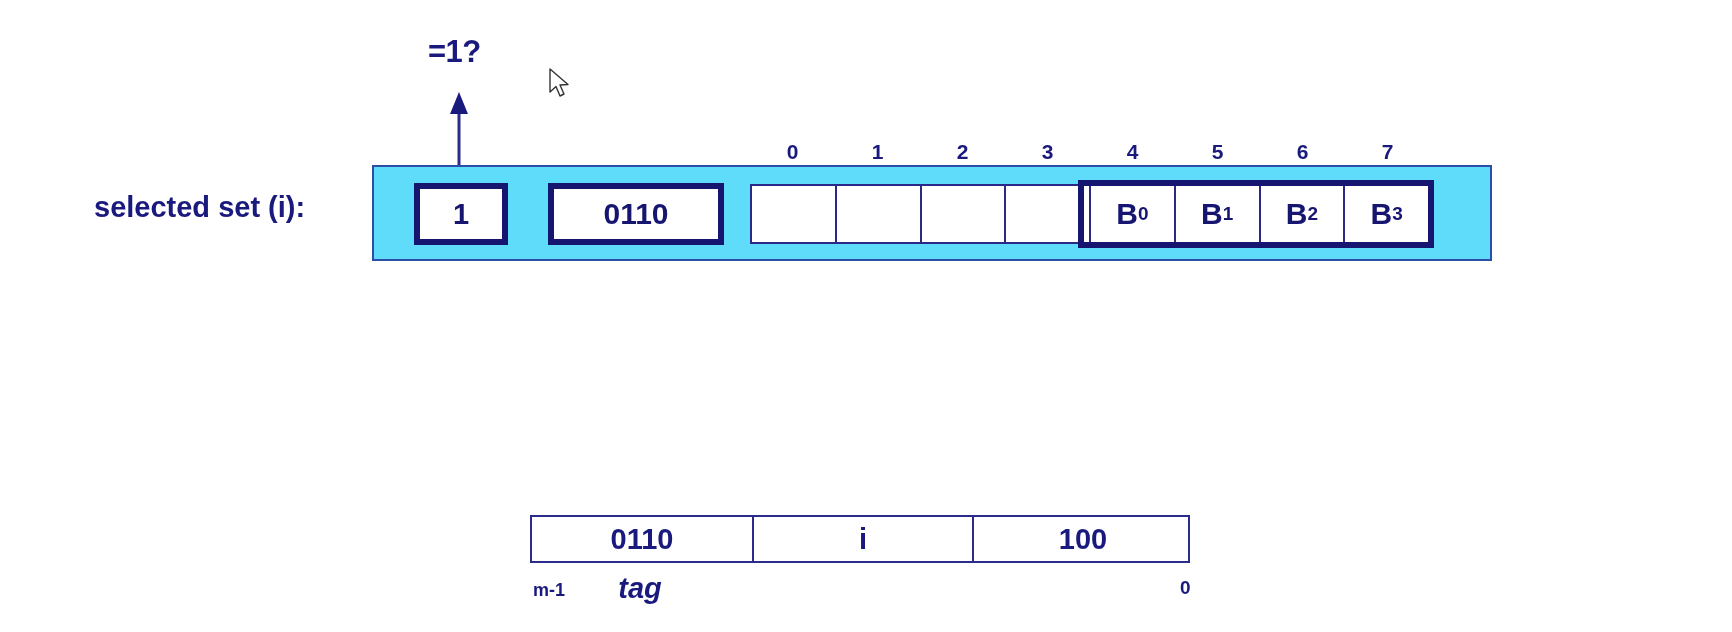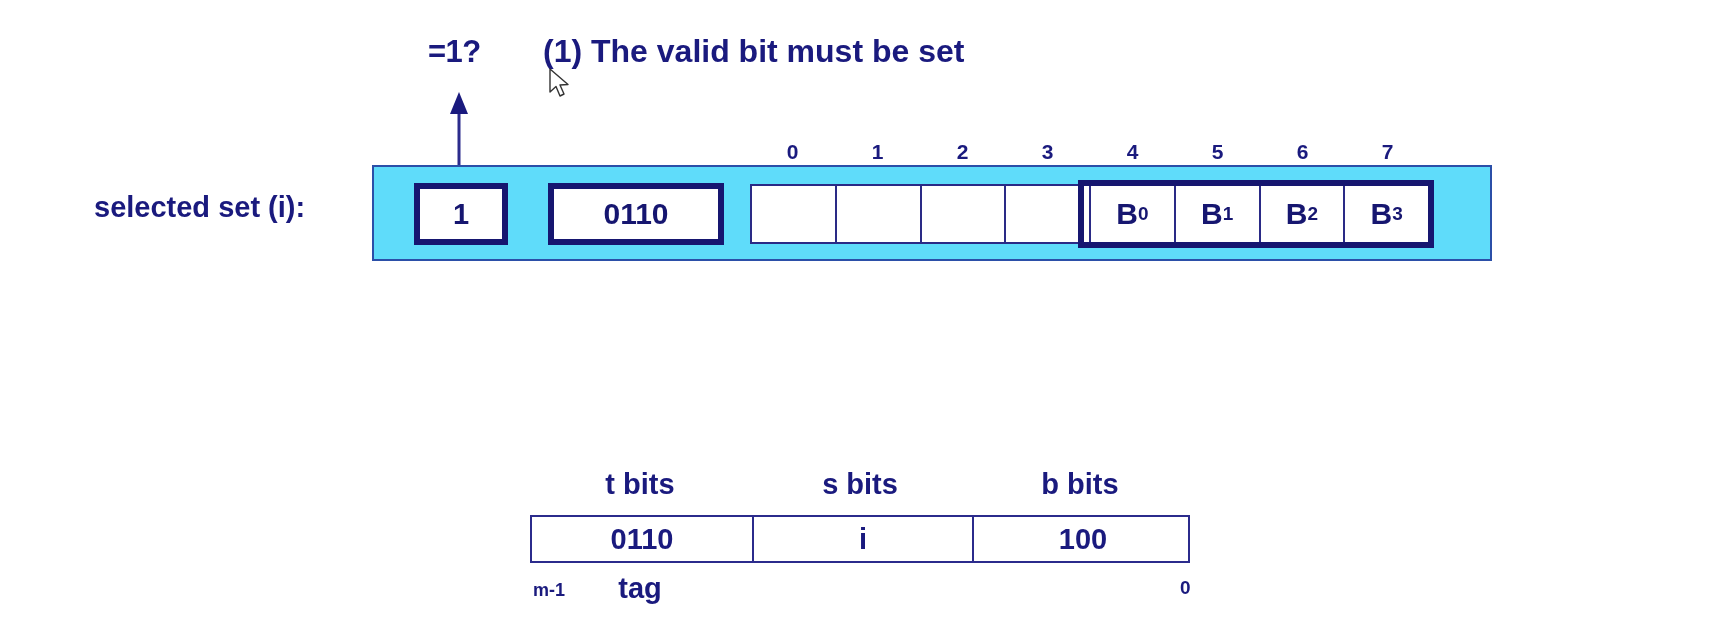--- a/index.html
+++ b/index.html
@@ -209,20 +209,21 @@
     top: 572px;
     width: 660px;
     height: 40px;
     display: flex;
   }
   .addr-name {
     text-align: center;
     font-size: 29px;
     font-weight: bold;
     color: #1a1a7e;
+    font-style: italic;
   }
 
   #addr-msb {
     left: 533px;
     top: 581px;
     font-size: 18px;
     text-align: right;
   }
   #addr-lsb {
     left: 1180px;
@@ -240,21 +241,20 @@
     pointer-events: none;
   }
 </style>
 </head>
 <body>
 
 <div class="stage">
 
   <div class="txt" id="eq-one-label">=1?</div>
 
-  <div class="txt" id="statement-text">(1) The valid bit must be set</div>
 
   <svg id="valid-arrow" viewBox="0 0 34 130">
     <line x1="17" y1="130" x2="17" y2="20" stroke="#2b2b8c" stroke-width="3"></line>
     <polygon points="17,4 8,26 26,26" fill="#1a1a7e"></polygon>
   </svg>
 
   <div class="txt" id="selected-set-label">selected set (i):</div>
 
   <div id="block-index-row">
     <div class="block-index">0</div>
@@ -291,25 +291,20 @@
         <sub>2</sub>
       </div>
     <div class="block-cell">
         <span>B</span>
         <sub>3</sub>
       </div>
   </div>
 
   <div id="block-group-outline"></div>
 
-  <div id="addr-bits-row">
-    <div class="addr-bits-label seg-tag">t bits</div>
-    <div class="addr-bits-label seg-index">s bits</div>
-    <div class="addr-bits-label seg-offset">b bits</div>
-  </div>
 
   <div id="addr-box">
     <div class="addr-field seg-tag">0110</div>
     <div class="addr-field seg-index">i</div>
     <div class="addr-field seg-offset">100</div>
   </div>
 
   <div id="addr-names-row">
     <div class="addr-name seg-tag">tag</div>
   </div>

